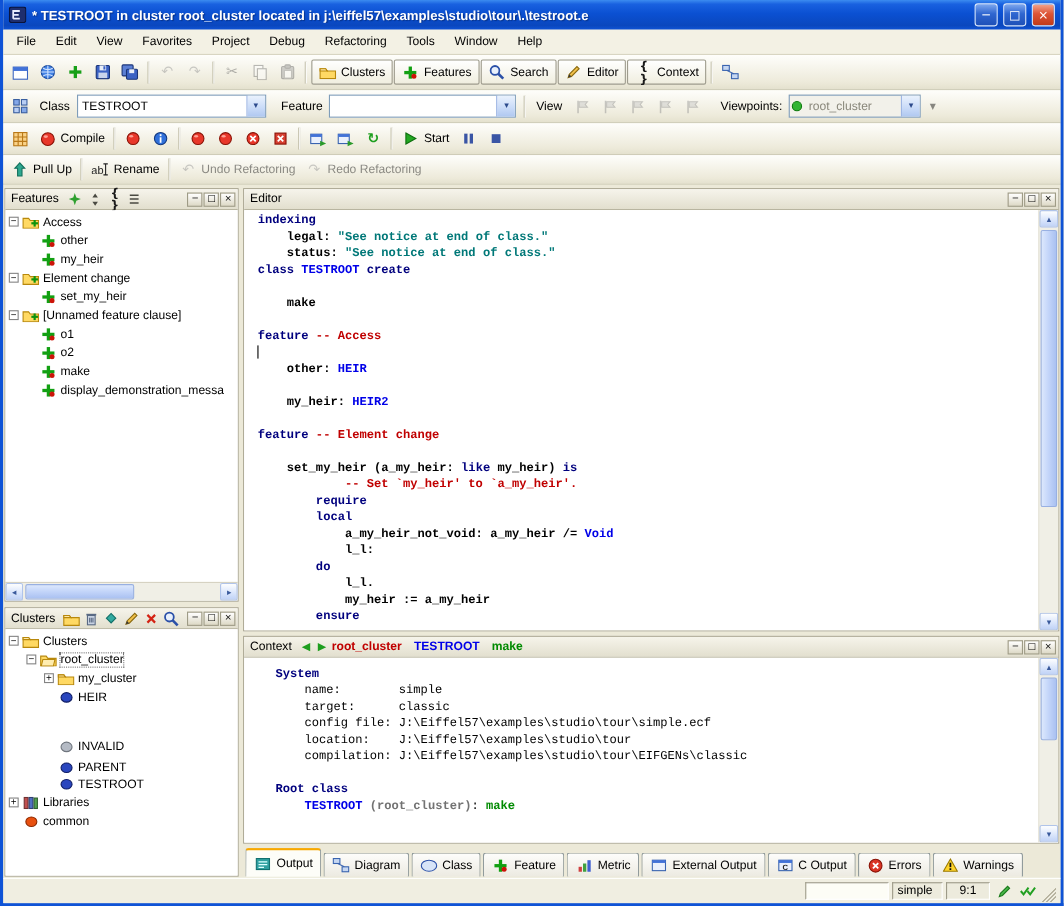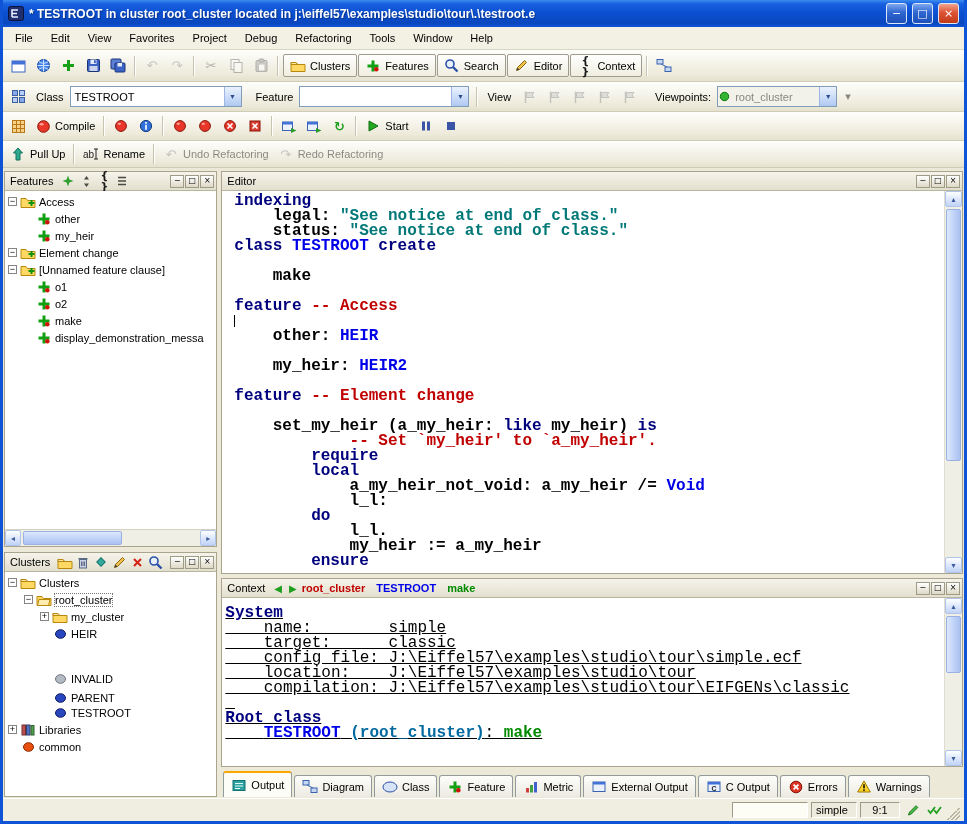--- a/index.html
+++ b/index.html
@@ -63,31 +63,31 @@
   .sb-track{flex:1;position:relative;background:#F0EFE6;}
   .sb-thumb{position:absolute;background:linear-gradient(180deg,#DCE8FD,#C2D4F9 50%,#AAC1F1);border:1px solid #98B0E2;border-radius:2px;box-sizing:border-box;cursor:pointer;}
   .hscroll .sb-thumb{top:1px;bottom:1px;left:2px;width:55%;background:linear-gradient(180deg,#DCE8FD,#C2D4F9 50%,#AAC1F1);}
   .vscroll{position:absolute;top:0;right:0;bottom:0;width:17px;display:flex;flex-direction:column;background:#F2F1E8;border-left:1px solid #E0DDD0;}
   .vscroll .sb-track{flex:1;}
   .vscroll .sb-thumb{left:1px;right:1px;background:linear-gradient(90deg,#DCE8FD,#C2D4F9 50%,#AAC1F1);}
   .editor-thumb{top:2px;height:72%;}
   .context-thumb{top:2px;height:42%;}
   
   .code-wrap{flex:1;position:relative;min-height:0;overflow:hidden;background:#fff;}
-  .code{position:absolute;top:0;left:0;right:17px;bottom:0;padding:3px 0 0 12px;font-family:"Liberation Mono","DejaVu Sans Mono",monospace;font-size:16px;overflow:hidden;}
-  .context-code{padding-left:3px;padding-top:8px;text-decoration:underline;}
+  .code{position:absolute;top:0;left:0;right:17px;bottom:0;padding:3px 0 0 12px;font-family:"Liberation Mono","DejaVu Sans Mono",monospace;font-size:11px;overflow:hidden;}
+  .context-code{padding-left:28px;padding-top:8px;}
   .code-line{height:15px;line-height:15px;white-space:pre;}
   .editor-code .code-line{font-weight:bold;}
   .sg-k{color:#00007E;font-weight:bold;}
   .sg-c{color:#0000E8;font-weight:bold;}
   .sg-s{color:#007878;}
   .sg-m{color:#C00000;}
   .sg-t{color:#000;}
   .sg-g{color:#008A00;font-weight:bold;}
-  .sg-r{color:#0369a1;font-weight:bold;}
+  .sg-r{color:#737373;font-weight:bold;}
   .caret{display:inline-block;width:1px;height:12px;background:#000;vertical-align:middle;}
   
   .nav-btn{border:none;background:transparent;color:#1E9E1E;font-size:10px;padding:0 2px;cursor:pointer;font-family:"DejaVu Sans",sans-serif;}
   .crumb{font-weight:bold;margin-right:8px;white-space:nowrap;}
   .crumb-cluster{color:#C00000;}
   .crumb-class{color:#0000E8;}
   .crumb-feature{color:#008A00;}
   
   .tabbar{flex:0 0 25px;display:flex;align-items:flex-end;gap:2px;padding:0 2px;}
   .tab{display:flex;align-items:center;gap:4px;height:21px;padding:0 7px;border:1px solid #919B9C;border-bottom:none;border-radius:3px 3px 0 0;background:linear-gradient(180deg,#FDFDFB,#ECEAE1);font-size:11px;cursor:pointer;white-space:nowrap;}
@@ -581,20 +581,31 @@
               <span class="expander">−</span>
               <span class="ticon">
                 <svg width="16" height="13">
                   <path d="M1 3.5h5l1.5 2H15v7H1z" fill="#FFD963" stroke="#B8880C"></path>
                   <rect x="8.5" y="7" width="6" height="2" fill="#0E930E"></rect>
                   <rect x="10.5" y="5" width="2" height="6" fill="#0E930E"></rect>
                 </svg>
               </span>
               <span class="tlabel">Element change</span>
             </div>
+            <div class="tree-row" style="padding-left: 19px;">
+              <span class="expander empty"></span>
+              <span class="ticon">
+                <svg width="12" height="12">
+                  <rect x="4.5" y="0.5" width="3" height="11" fill="#12A012"></rect>
+                  <rect x="0.5" y="4.5" width="11" height="3" fill="#12A012"></rect>
+                  <circle cx="9.3" cy="9.3" r="2.3" fill="#CC1408"></circle>
+                </svg>
+              </span>
+              <span class="tlabel">set_my_heir</span>
+            </div>
             <div class="tree-row" style="padding-left: 3px;">
               <span class="expander">−</span>
               <span class="ticon">
                 <svg width="16" height="13">
                   <path d="M1 3.5h5l1.5 2H15v7H1z" fill="#FFD963" stroke="#B8880C"></path>
                   <rect x="8.5" y="7" width="6" height="2" fill="#0E930E"></rect>
                   <rect x="10.5" y="5" width="2" height="6" fill="#0E930E"></rect>
                 </svg>
               </span>
               <span class="tlabel">[Unnamed feature clause]</span>

